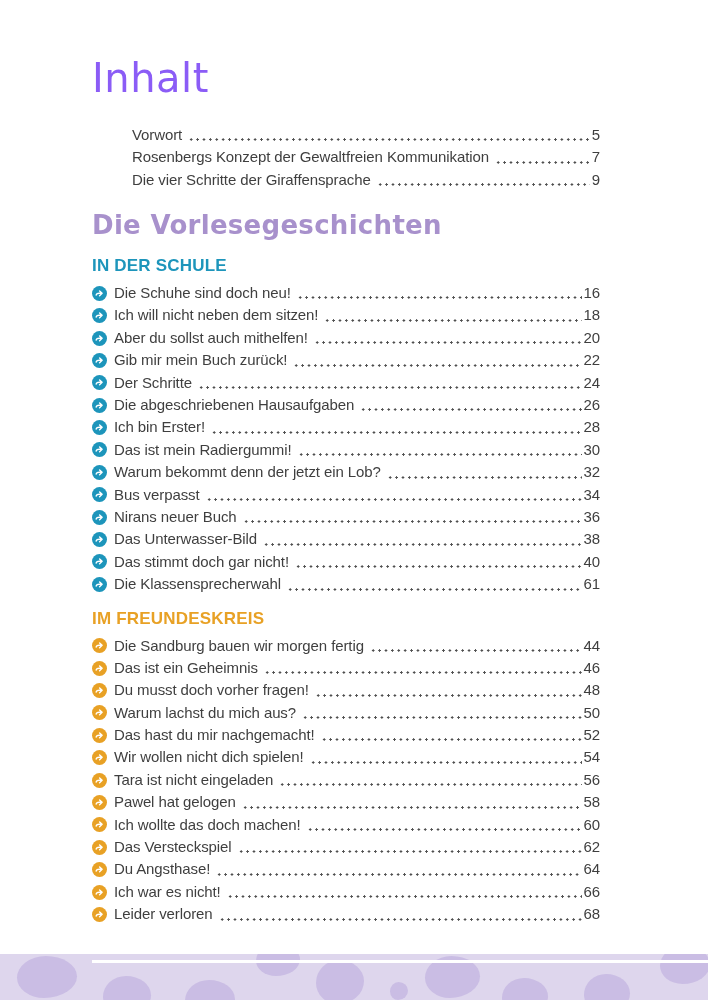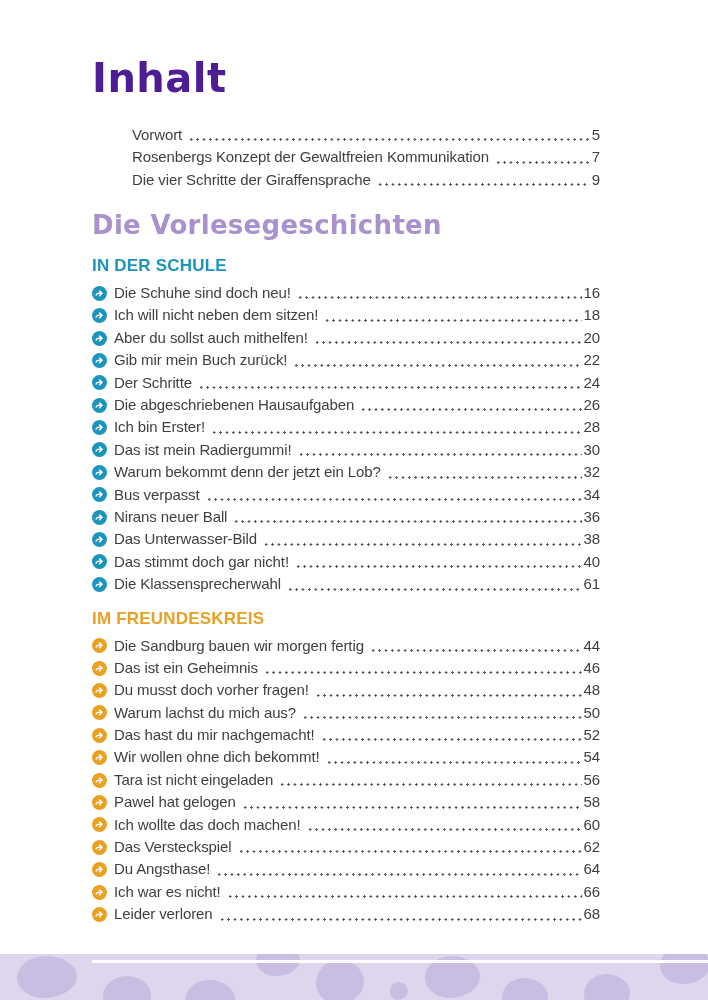--- a/index.html
+++ b/index.html
@@ -5,22 +5,22 @@
   html,body{margin:0;padding:0;}
   body{
     width:708px;height:1000px;position:relative;overflow:hidden;
     background:#ffffff;
     font-family:"Liberation Sans",sans-serif;
     -webkit-font-smoothing:antialiased;
   }
   .content{position:absolute;left:92px;width:508px;top:0;}
   h1.page-title{
     font-family:"DejaVu Sans",sans-serif;
-    font-size:40px;font-weight:700;letter-spacing:.5px;
-    color:#4c1d95;margin:56px 0 0 0;line-height:1.1;
+    font-size:40px;font-weight:400;letter-spacing:.5px;
+    color:#8b5cf6;margin:56px 0 0 0;line-height:1.1;
   }
   .front-matter{margin-top:24px;margin-left:40px;}
   .toc-row{
     display:flex;align-items:baseline;
     height:22.4px;font-size:15px;line-height:22.4px;
     color:#3f3f3f;letter-spacing:-0.1px;white-space:nowrap;
   }
   .bullet{
     width:15px;height:15px;flex:0 0 15px;margin-right:7px;
     align-self:center;color:var(--accent,#1d95bb);
@@ -208,21 +208,21 @@
           <span class="pagenum">34</span>
         </div>
 
         <div class="toc-row">
           <span class="bullet">
             <svg viewBox="0 0 16 16" aria-hidden="true">
               <circle cx="8" cy="8" r="8" fill="currentColor"></circle>
               <path d="M4.4 9.6 C5 7.6 6.4 7.8 8.2 7.8 L10.4 7.8 M8.1 5.3 L10.8 7.8 L8.1 10.4" fill="none" stroke="#ffffff" stroke-width="1.5" stroke-linecap="round" stroke-linejoin="round"></path>
             </svg>
           </span>
-          <span class="label">Nirans neuer Ball</span>
+          <span class="label">Nirans neuer Buch</span>
           <span class="leader"></span>
           <span class="pagenum">36</span>
         </div>
 
         <div class="toc-row">
           <span class="bullet">
             <svg viewBox="0 0 16 16" aria-hidden="true">
               <circle cx="8" cy="8" r="8" fill="currentColor"></circle>
               <path d="M4.4 9.6 C5 7.6 6.4 7.8 8.2 7.8 L10.4 7.8 M8.1 5.3 L10.8 7.8 L8.1 10.4" fill="none" stroke="#ffffff" stroke-width="1.5" stroke-linecap="round" stroke-linejoin="round"></path>
             </svg>
@@ -322,21 +322,21 @@
           <span class="pagenum">52</span>
         </div>
 
         <div class="toc-row">
           <span class="bullet">
             <svg viewBox="0 0 16 16" aria-hidden="true">
               <circle cx="8" cy="8" r="8" fill="currentColor"></circle>
               <path d="M4.4 9.6 C5 7.6 6.4 7.8 8.2 7.8 L10.4 7.8 M8.1 5.3 L10.8 7.8 L8.1 10.4" fill="none" stroke="#ffffff" stroke-width="1.5" stroke-linecap="round" stroke-linejoin="round"></path>
             </svg>
           </span>
-          <span class="label">Wir wollen ohne dich bekommt!</span>
+          <span class="label">Wir wollen nicht dich spielen!</span>
           <span class="leader"></span>
           <span class="pagenum">54</span>
         </div>
 
         <div class="toc-row">
           <span class="bullet">
             <svg viewBox="0 0 16 16" aria-hidden="true">
               <circle cx="8" cy="8" r="8" fill="currentColor"></circle>
               <path d="M4.4 9.6 C5 7.6 6.4 7.8 8.2 7.8 L10.4 7.8 M8.1 5.3 L10.8 7.8 L8.1 10.4" fill="none" stroke="#ffffff" stroke-width="1.5" stroke-linecap="round" stroke-linejoin="round"></path>
             </svg>

